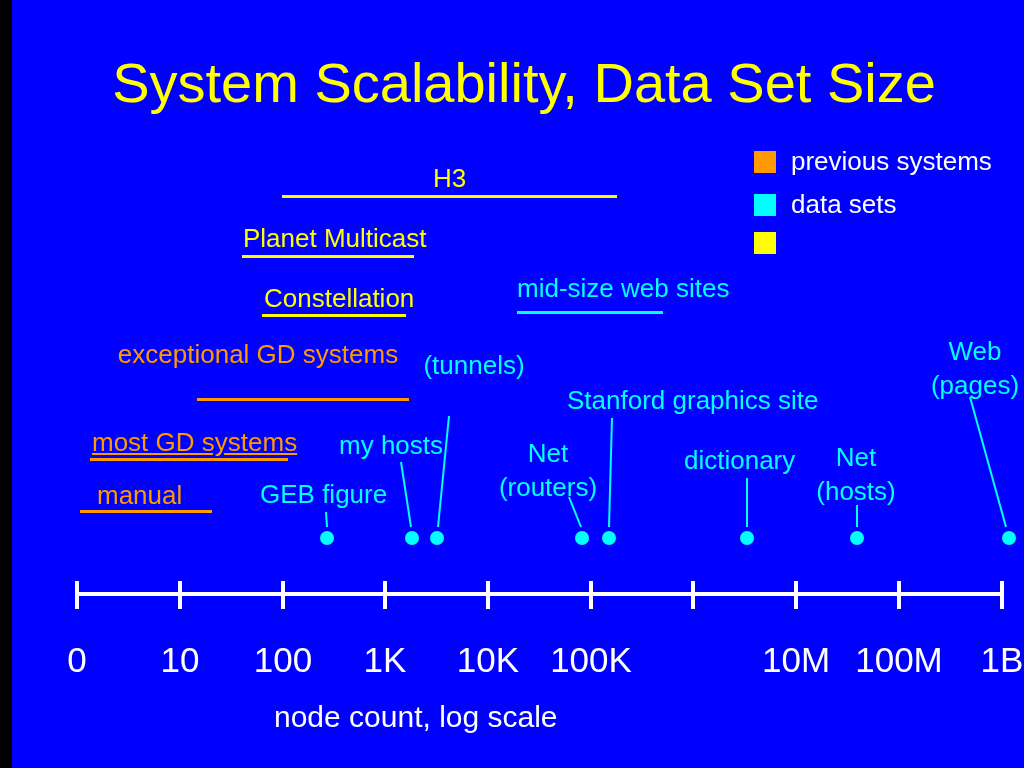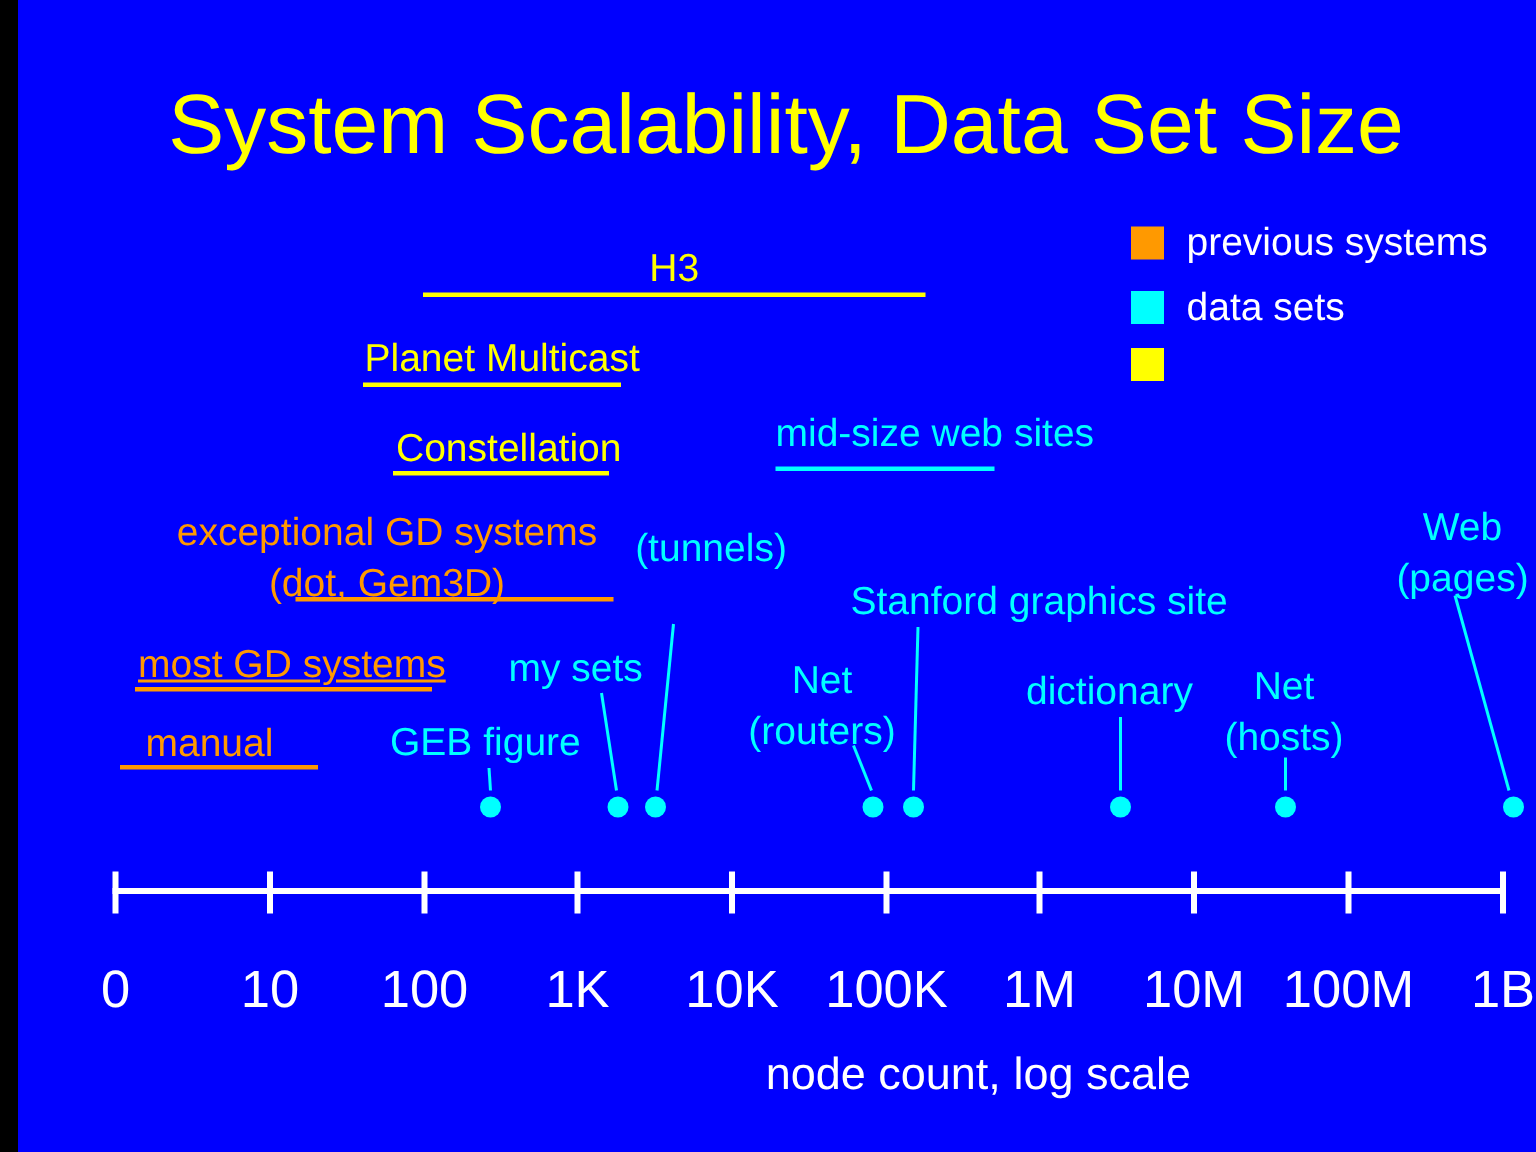--- a/index.html
+++ b/index.html
@@ -43,21 +43,21 @@
     border-radius: 50%; background: #00FFFF;
   }
   .axis-line { position: absolute; left: 63px; top: 592px; width: 929px; height: 4px; background: #FFFFFF; }
   .tick { position: absolute; top: 581px; width: 4px; height: 28px; background: #FFFFFF; }
   .tick-label {
     position: absolute; top: 640px; width: 120px; text-align: center;
     color: #FFFFFF; font-size: 35px; white-space: nowrap;
   }
   .caption {
     position: absolute; top: 700px; left: 262px; width: 520px;
-    text-align: right; color: #FFFFFF; font-size: 30px; white-space: nowrap;
+    text-align: left; color: #FFFFFF; font-size: 30px; white-space: nowrap;
   }
   svg.overlay { position: absolute; left: 0; top: 0; pointer-events: none; }
 </style>
 </head>
 <body>
 
 <div class="slide" style="background: rgb(0, 0, 254);">
 
   <h1 class="title">System Scalability, Data Set Size</h1>
 
@@ -93,37 +93,36 @@
   <div class="bar bar-yellow" style="left:230px; top:255px; width:172px;"></div>
 
   <div class="lbl yellow" style="left:252px; top:282px;">Constellation</div>
   <div class="bar bar-yellow" style="left:250px; top:314px; width:144px;"></div>
 
   <div class="lbl cyan" style="left:505px; top:272px;">mid-size web sites</div>
   <div class="bar bar-cyan" style="left:505px; top:311px; width:146px;"></div>
 
   <div class="lbl orange two-line center" style="left:90px; top:337px; width:312px;">
     <div>exceptional GD systems</div>
-    <div>(dot, Gem3D)</div>
   </div>
   <div class="bar bar-orange" style="left:185px; top:398px; width:212px;"></div>
 
   <div class="lbl orange" style="left:80px; top:426px;text-decoration:underline;">most GD systems</div>
   <div class="bar bar-orange" style="left:78px; top:458px; width:198px;"></div>
 
   <div class="lbl orange" style="left:85px; top:479px;">manual</div>
   <div class="bar bar-orange" style="left:68px; top:510px; width:132px;"></div>
 
   <div class="lbl cyan two-line center" style="left:398px; top:348px; width:128px;">
     <div>(tunnels)</div>
   </div>
 
   <div class="lbl cyan" style="left:555px; top:384px;">Stanford graphics site</div>
 
-  <div class="lbl cyan" style="left:327px; top:429px;">my sets</div>
+  <div class="lbl cyan" style="left:327px; top:429px;">my hosts</div>
 
   <div class="lbl cyan two-line center" style="left:477px; top:436px; width:118px;">
     <div>Net</div>
     <div>(routers)</div>
   </div>
 
   <div class="lbl cyan" style="left:672px; top:444px;">dictionary</div>
 
   <div class="lbl cyan two-line center" style="left:785px; top:440px; width:118px;">
     <div>Net</div>
@@ -157,20 +156,19 @@
   <div class="tick" style="left:782px;"></div>
   <div class="tick" style="left:885px;"></div>
   <div class="tick" style="left:988px;"></div>
 
   <div class="tick-label" style="left:5px;">0</div>
   <div class="tick-label" style="left:108px;">10</div>
   <div class="tick-label" style="left:211px;">100</div>
   <div class="tick-label" style="left:313px;">1K</div>
   <div class="tick-label" style="left:416px;">10K</div>
   <div class="tick-label" style="left:519px;">100K</div>
-  <div class="tick-label" style="left:621px;">1M</div>
   <div class="tick-label" style="left:724px;">10M</div>
   <div class="tick-label" style="left:827px;">100M</div>
   <div class="tick-label" style="left:930px;">1B</div>
 
   <div class="caption">node count, log scale</div>
 
 </div>
 
 </body></html>

